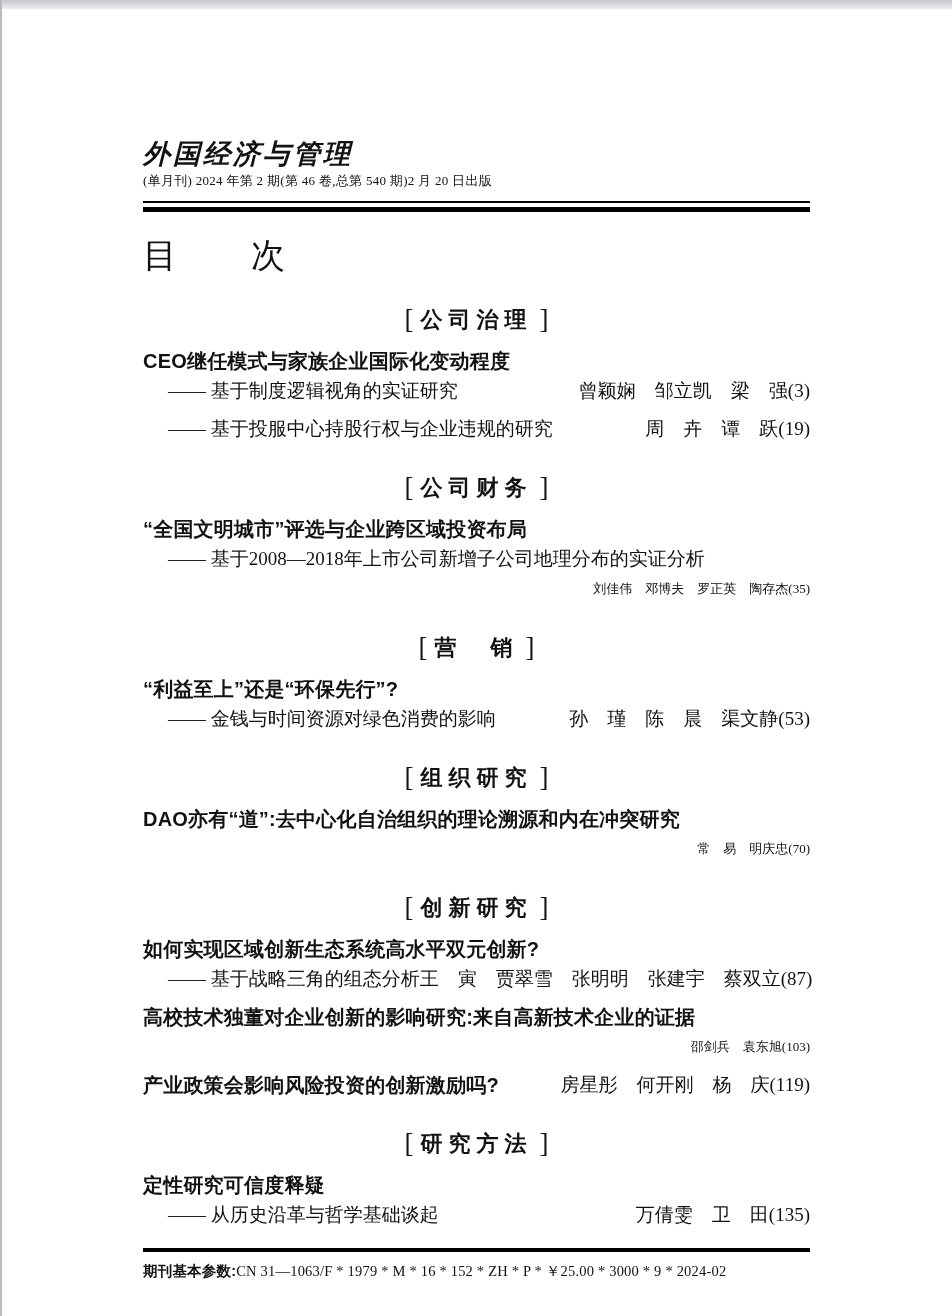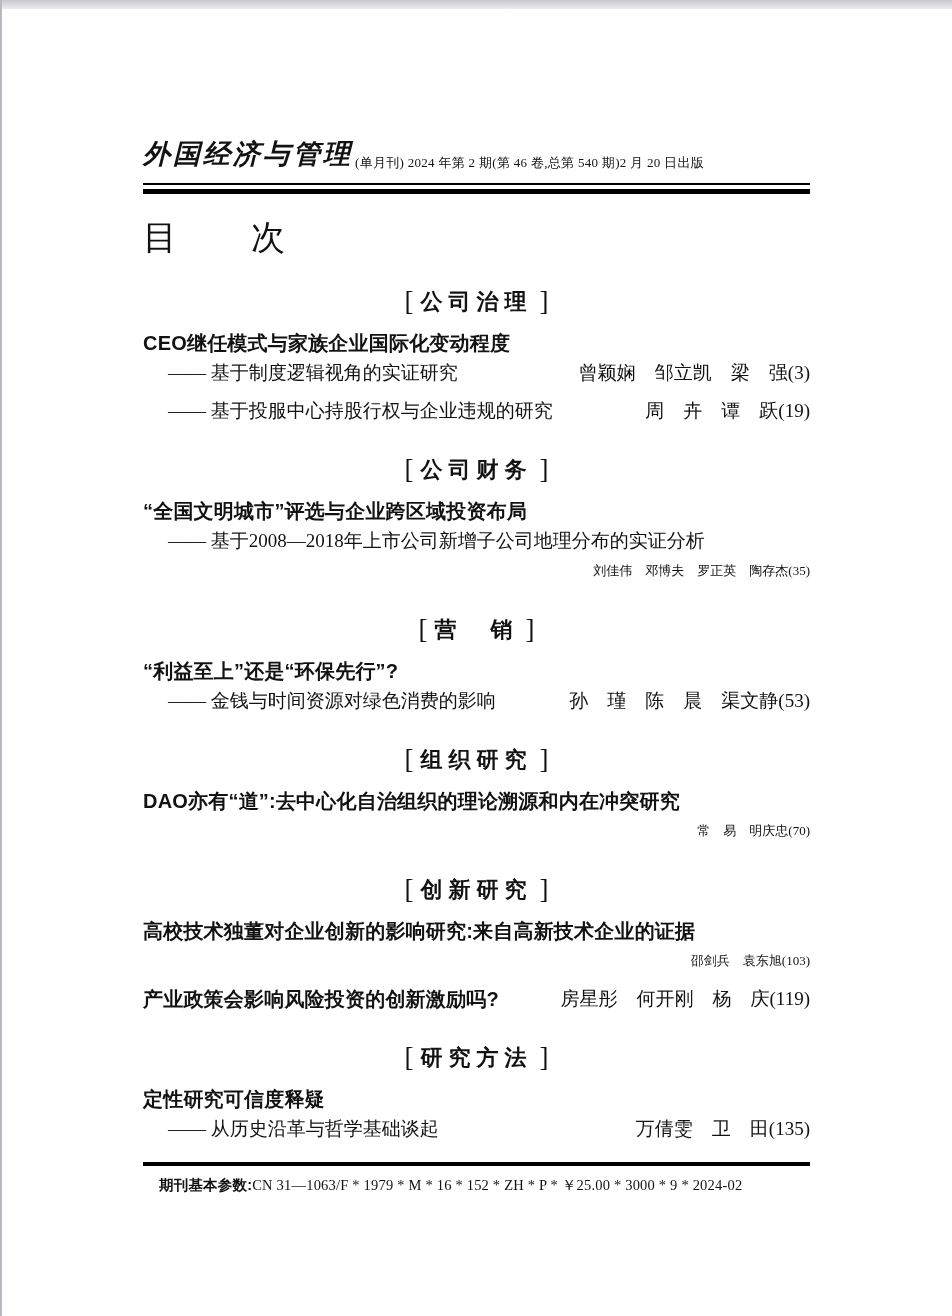--- a/index.html
+++ b/index.html
@@ -18,21 +18,21 @@
   }
   .edge-left {
     position: absolute; top: 0; left: 0; width: 2px; height: 1316px;
     background: #b9bac0;
   }
   .content {
     padding: 136px 142px 0 143px;
   }
   
   .journal-header {
-    display: flex; align-items: flex-end; white-space: nowrap;
+    display: flex; align-items: flex-start; white-space: nowrap; flex-direction: column;
   }
   .journal-name {
     font-size: 27px; font-weight: bold; font-style: italic;
     letter-spacing: 3px; margin-right: 2px;
   }
   .issue-info { font-size: 13px; letter-spacing: 0.3px; font-family: Liberation Serif, serif; }
   .double-rule { margin-top: 11px; }
   .double-rule .thin { height: 2px; background: #000; }
   .double-rule .gap { height: 4px; }
   .double-rule .thick { height: 5px; background: #000; }
@@ -76,21 +76,21 @@
   }
   .article-subtitle { padding-left: 25px; white-space: nowrap; text-align: center; }
   .article-authors { white-space: nowrap; font-size: 19px; }
   .authors-line { text-align: right; font-size: 13px; line-height: 30px; }
   .title-authors-line {
     display: flex; justify-content: space-between; align-items: flex-start;
     line-height: 30px;
   }
   
   .footer-rule { height: 4px; background: #000; margin-top: 18px; }
-  .footer-text { margin-top: 10px; font-size: 14.5px; letter-spacing: 0.2px; margin-left: 16px; }
+  .footer-text { margin-top: 10px; font-size: 14.5px; letter-spacing: 0.2px; }
   .footer-label {
     font-family: "Liberation Sans", "DejaVu Sans", sans-serif;
     font-weight: bold;
   }
 </style>
 </head>
 <body>
 
 <div class="edge-top"></div>
 <div class="edge-left"></div>
@@ -158,20 +158,27 @@
 
   <div class="article">
     <div class="article-title">DAO亦有“道”:去中心化自治组织的理论溯源和内在冲突研究</div>
     <div class="authors-line">常　易　明庆忠(70)</div>
   </div>
 
   <div class="section-header">
     <span class="bracket">[</span><span class="section-label">创新研究</span><span class="bracket">]</span>
   </div>
 
+  <div class="article">
+    <div class="article-title">如何实现区域创新生态系统高水平双元创新?</div>
+    <div class="article-line2">
+      <span class="article-subtitle">—— 基于战略三角的组态分析</span>
+      <span class="article-authors">王　寅　贾翠雪　张明明　张建宇　蔡双立(87)</span>
+    </div>
+  </div>
 
   <div class="article">
     <div class="article-title">高校技术独董对企业创新的影响研究:来自高新技术企业的证据</div>
     <div class="authors-line">邵剑兵　袁东旭(103)</div>
   </div>
 
   <div class="article">
     <div class="title-authors-line">
       <span class="article-title">产业政策会影响风险投资的创新激励吗?</span>
       <span class="article-authors">房星彤　何开刚　杨　庆(119)</span>

